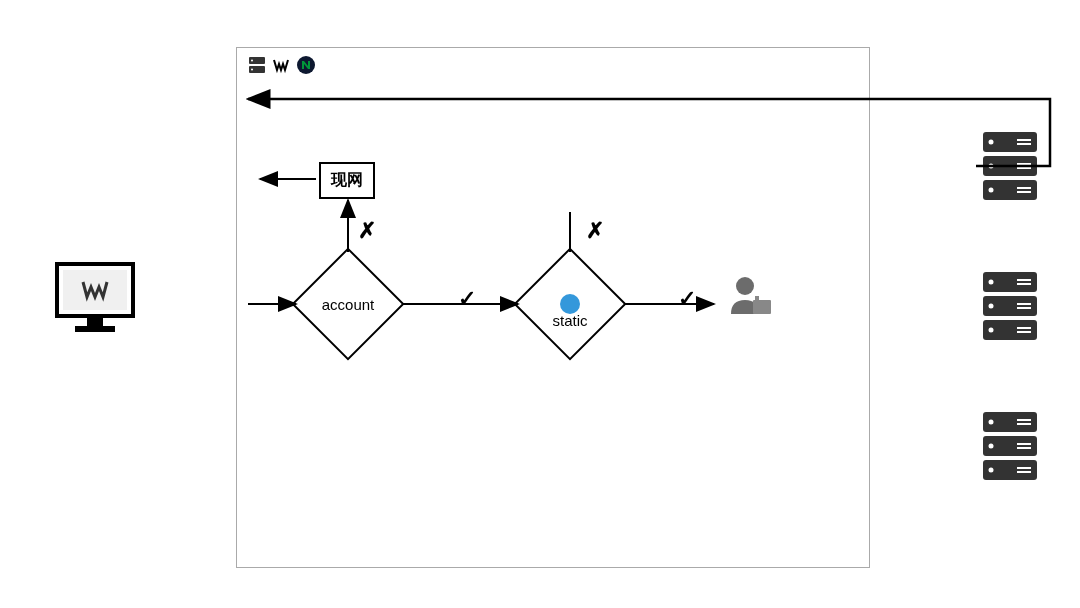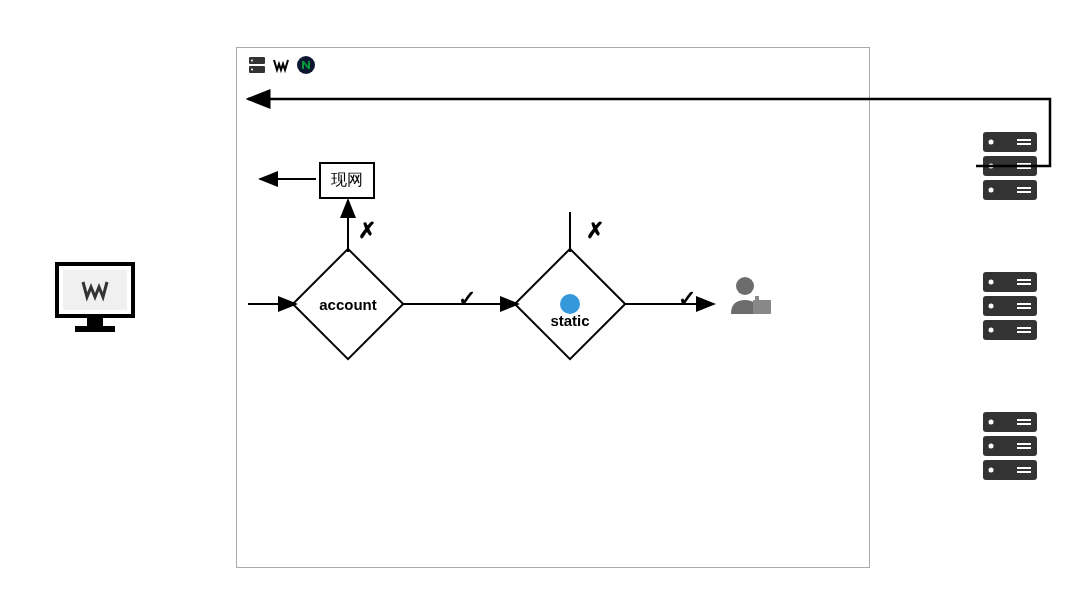--- a/index.html
+++ b/index.html
@@ -31,34 +31,34 @@
       gap: 6px;
       align-items: center;
     }
     .prod-box {
       position: absolute;
       left: 319px;
       top: 162px;
       border: 2px solid #000;
       padding: 6px 10px;
       font-size: 16px;
-      font-weight: normal;
+      font-weight: bold;
     }
     .diamond {
       position: absolute;
       width: 80px;
       height: 80px;
       border: 2px solid #000;
       transform: rotate(45deg);
       background: #fff;
     }
     .diamond-label {
       position: absolute;
       font-size: 15px;
-      font-weight: bold;
+      font-weight: normal;
       text-align: center;
     }
     .blue-dot {
       position: absolute;
       width: 20px;
       height: 20px;
       background: #3498db;
       border-radius: 50%;
     }
     .check {

